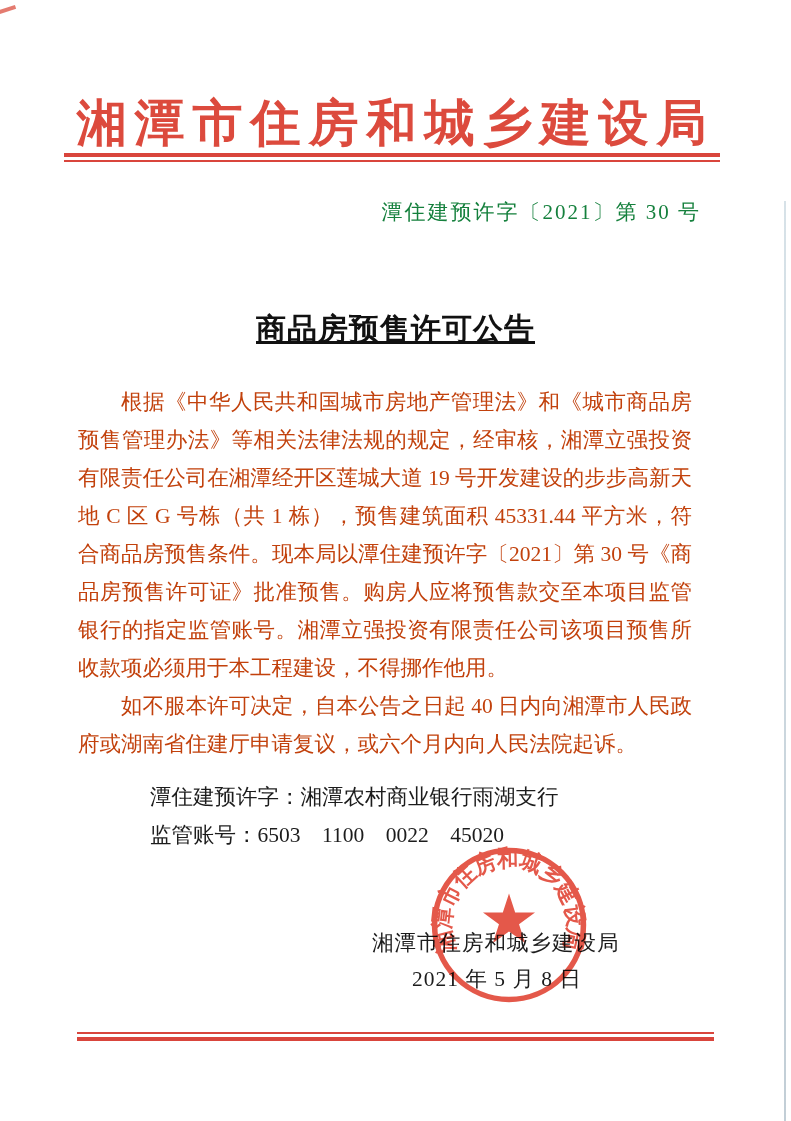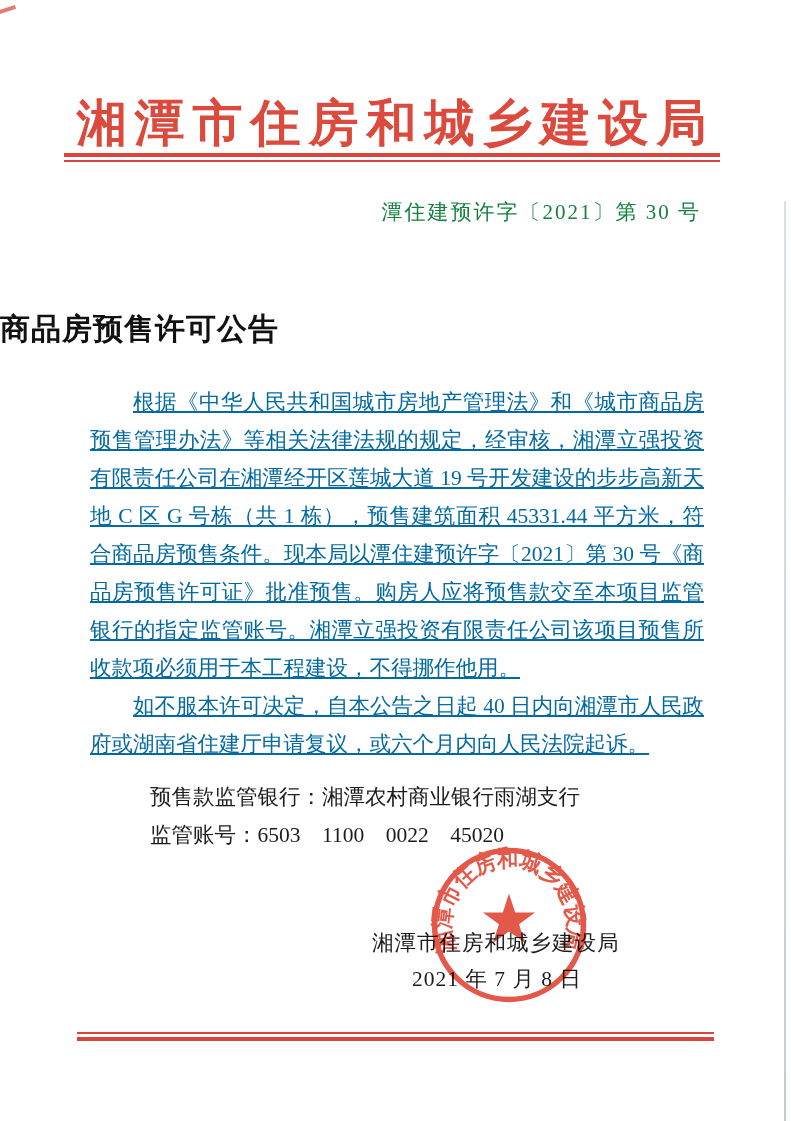--- a/index.html
+++ b/index.html
@@ -48,32 +48,32 @@
 
   .doc-number {
     position: absolute; top: 192px; right: 90px;
     font-size: 21px; letter-spacing: 2px;
     color: #15803d;
     white-space: nowrap;
   }
 
   .doc-title {
     position: absolute; left: 0; top: 303px; width: 100%;
-    text-align: left;
+    text-align: center;
     font-size: 30px; font-weight: bold;
     letter-spacing: 1px;
     color: #111;
+    text-decoration: underline;
   }
 
   .doc-body {
-    position: absolute; left: 90px; top: 377px; width: 614px;
+    position: absolute; left: 78px; top: 377px; width: 614px;
     font-size: 21.5px; line-height: 38px;
     text-align: justify;
-    color: #0369a1;
-    text-decoration: underline;
+    color: #c2410c;
   }
   .doc-body p { margin: 0; text-indent: 2em; }
 
   .bank-block {
     position: absolute; left: 150px; top: 772px;
     font-size: 21.5px; line-height: 38px;
     color: #1c1c1c;
     white-space: nowrap;
   }
 
@@ -114,26 +114,26 @@
   <div class="doc-number">潭住建预许字〔2021〕第 30 号</div>
 
   <div class="doc-title">商品房预售许可公告</div>
 
   <div class="doc-body">
     <p>根据《中华人民共和国城市房地产管理法》和《城市商品房预售管理办法》等相关法律法规的规定，经审核，湘潭立强投资有限责任公司在湘潭经开区莲城大道 19 号开发建设的步步高新天地 C 区 G 号栋（共 1 栋），预售建筑面积 45331.44 平方米，符合商品房预售条件。现本局以潭住建预许字〔2021〕第 30 号《商品房预售许可证》批准预售。购房人应将预售款交至本项目监管银行的指定监管账号。湘潭立强投资有限责任公司该项目预售所收款项必须用于本工程建设，不得挪作他用。</p>
     <p>如不服本许可决定，自本公告之日起 40 日内向湘潭市人民政府或湖南省住建厅申请复议，或六个月内向人民法院起诉。</p>
   </div>
 
   <div class="bank-block">
-    <div>预售款监管银行：湘潭农村商业银行雨湖支行</div>
+    <div>潭住建预许字：湘潭农村商业银行雨湖支行</div>
     <div>监管账号：6503　1100　0022　45020</div>
   </div>
 
   <div class="signature-agency">湘潭市住房和城乡建设局</div>
-  <div class="signature-date">2021 年 7 月 8 日</div>
+  <div class="signature-date">2021 年 5 月 8 日</div>
 
   <svg class="seal" viewBox="0 0 160 160">
     <circle cx="80" cy="80" r="73.5" fill="none" stroke="#e24a3a" stroke-width="5.5"></circle>
     <polygon fill="#e24a3a" transform="translate(80,76)" points="0,-27 6.1,-8.4 25.7,-8.3 9.9,3.2 15.9,21.8 0,10.4 -15.9,21.8 -9.9,3.2 -25.7,-8.3 -6.1,-8.4"></polygon>
     <defs>
       <path id="sealTextArc" d="M 27.4 104.5 A 58 58 0 1 1 132.6 104.5" fill="none"></path>
     </defs>
     <text font-size="23.5" fill="#e24a3a" font-weight="bold" font-family="Liberation Serif, DejaVu Serif, serif">
       <textPath href="#sealTextArc" startOffset="0" textLength="230" lengthAdjust="spacingAndGlyphs">湘潭市住房和城乡建设局</textPath>
     </text>

